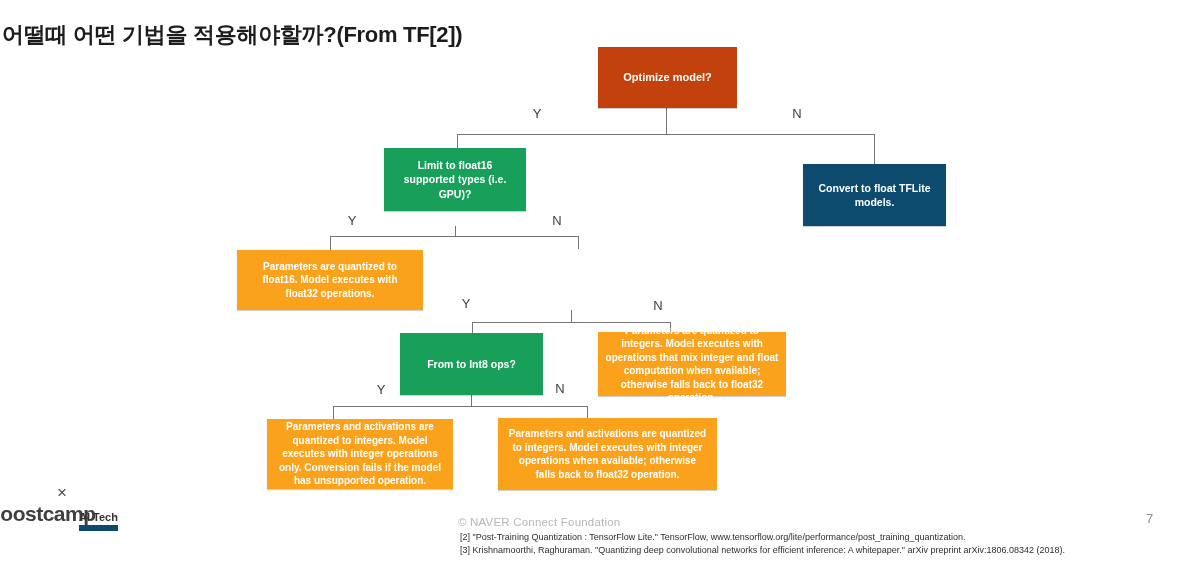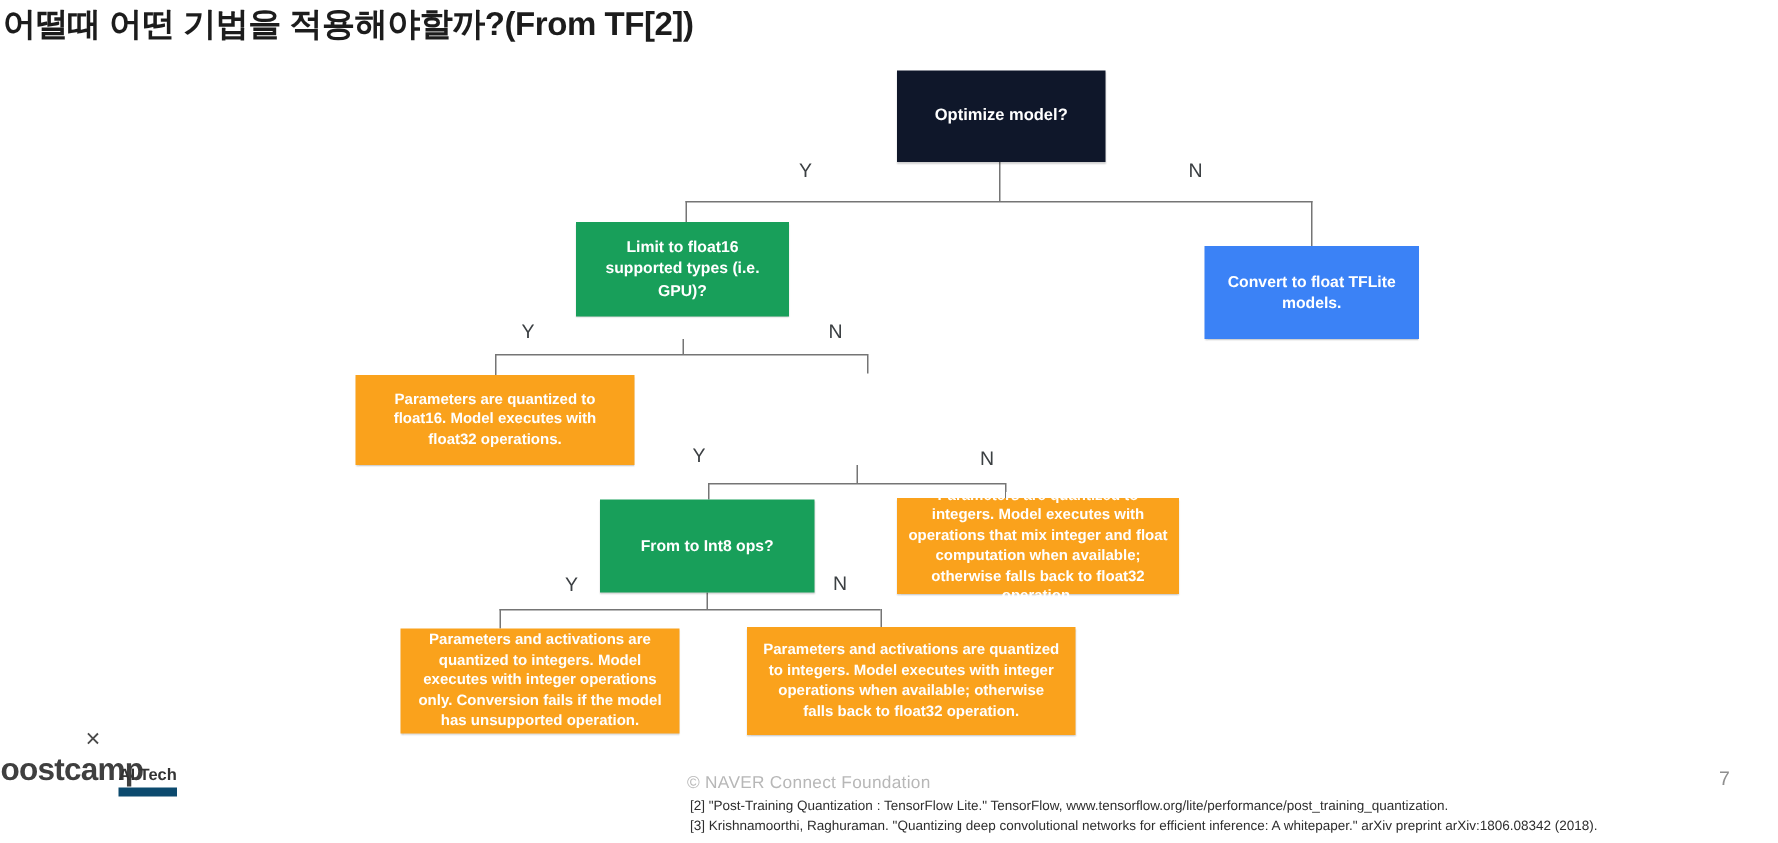--- a/index.html
+++ b/index.html
@@ -8,42 +8,42 @@
   #slide {
     position: relative;
     width: 1185px;
     height: 562px;
     background: #ffffff;
     overflow: hidden;
   }
   .slide-title {
     position: absolute;
     left: 2px;
-    top: 1px;
+    top: 20px;
     font-size: 22px;
     font-weight: bold;
     color: #1c1c1c;
     letter-spacing: -0.3px;
     white-space: nowrap;
   }
   
   .node {
     position: absolute;
     display: flex;
     align-items: center;
     justify-content: center;
     text-align: center;
     color: #ffffff;
     font-weight: bold;
     line-height: 1.35;
     box-shadow: 0 1px 1px rgba(0,0,0,0.18);
   }
-  .node-dark-green   { background: #0f172a; }
+  .node-dark-green   { background: #c2410c; }
   .node-bright-green { background: #189f5a; }
-  .node-mid-green    { background: #3b82f6; }
+  .node-mid-green    { background: #0c4a6e; }
   .node-deep-green   { background: #186e46; }
   .node-orange       { background: #faa21c; }
 
   #node-optimize            { left: 598px; top: 47px;  width: 139px; height: 61px; font-size: 11px;   padding: 4px 10px; }
   #node-limit-float16       { left: 384px; top: 148px; width: 142px; height: 63px; font-size: 10.5px; padding: 4px 8px; }
   #node-convert-float       { left: 803px; top: 164px; width: 143px; height: 62px; font-size: 10.5px; padding: 4px 14px; }
   #node-quantized-float16   { left: 237px; top: 250px; width: 186px; height: 60px; font-size: 10px;   padding: 4px 12px; }
   #node-have-dataset        { left: 494px; top: 249px; width: 153px; height: 61px; font-size: 10.5px; padding: 4px 10px; }
   #node-limit-int8          { left: 400px; top: 333px; width: 143px; height: 62px; font-size: 10.5px; padding: 4px 10px; }
   #node-quantized-mixed     { left: 598px; top: 332px; width: 188px; height: 64px; font-size: 10px;   padding: 4px 6px; }

